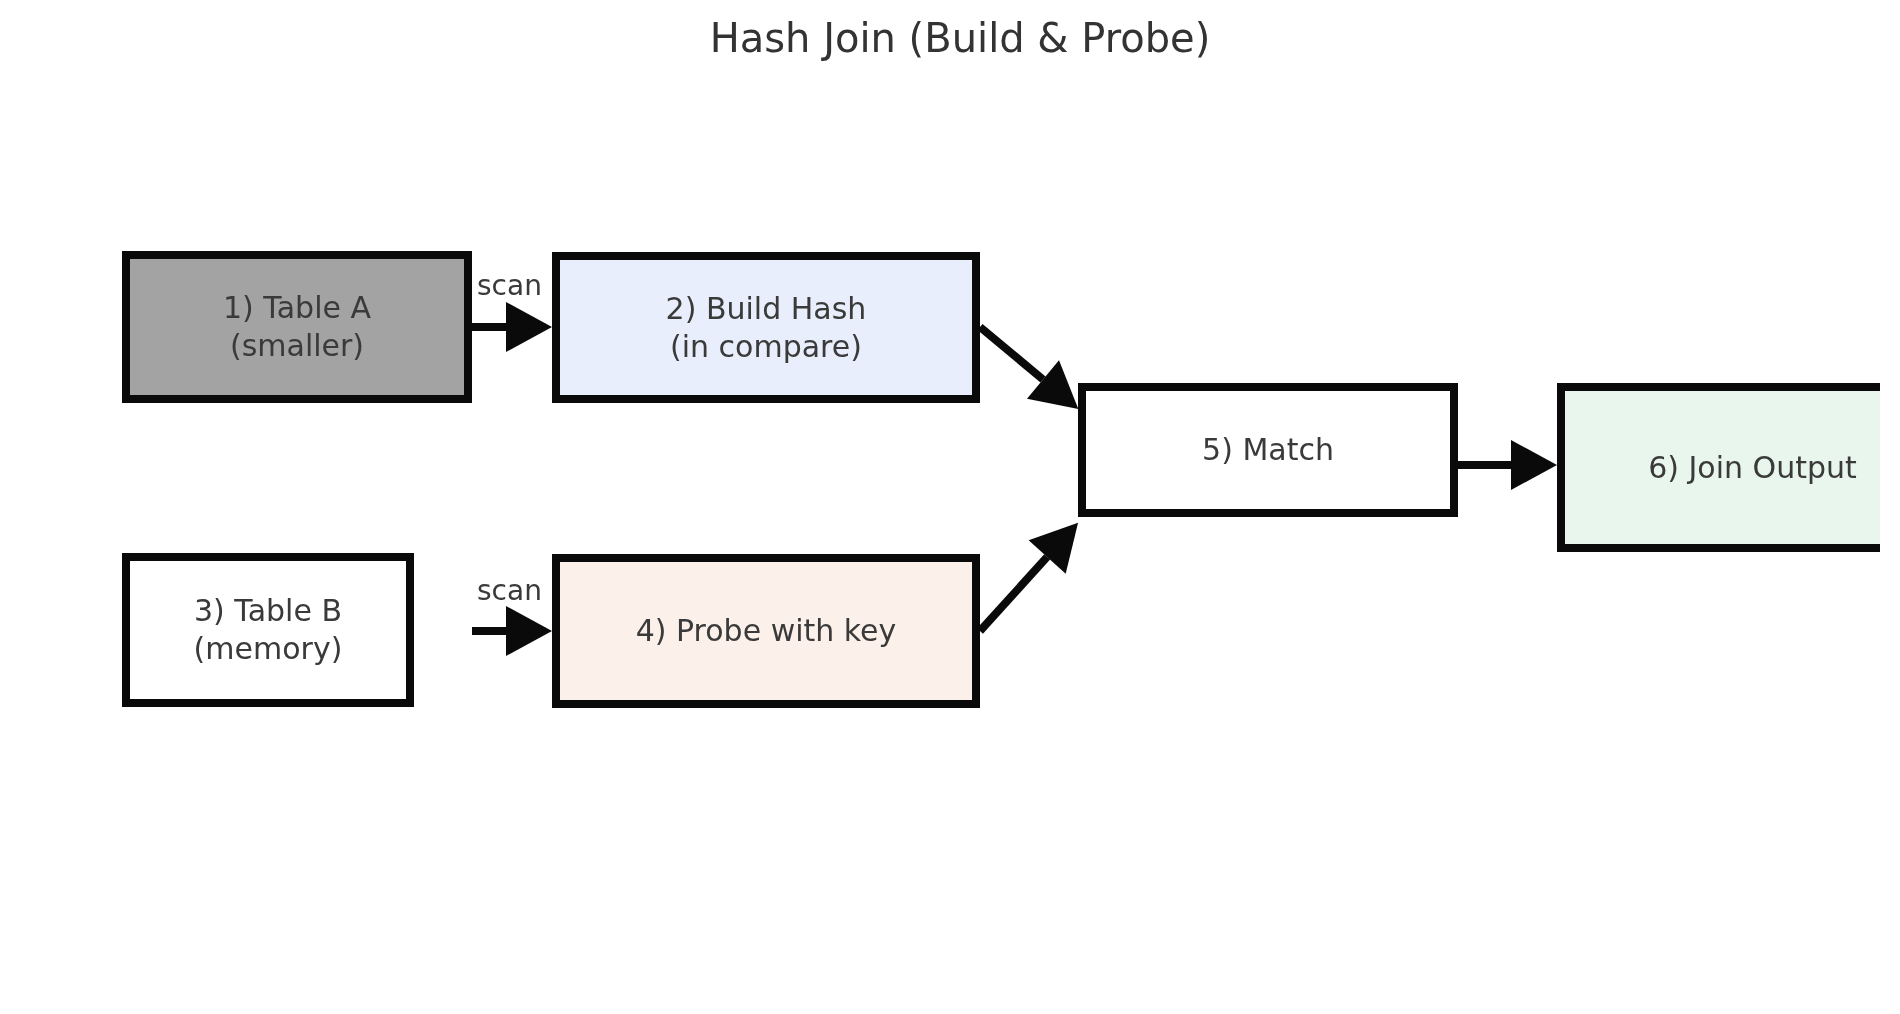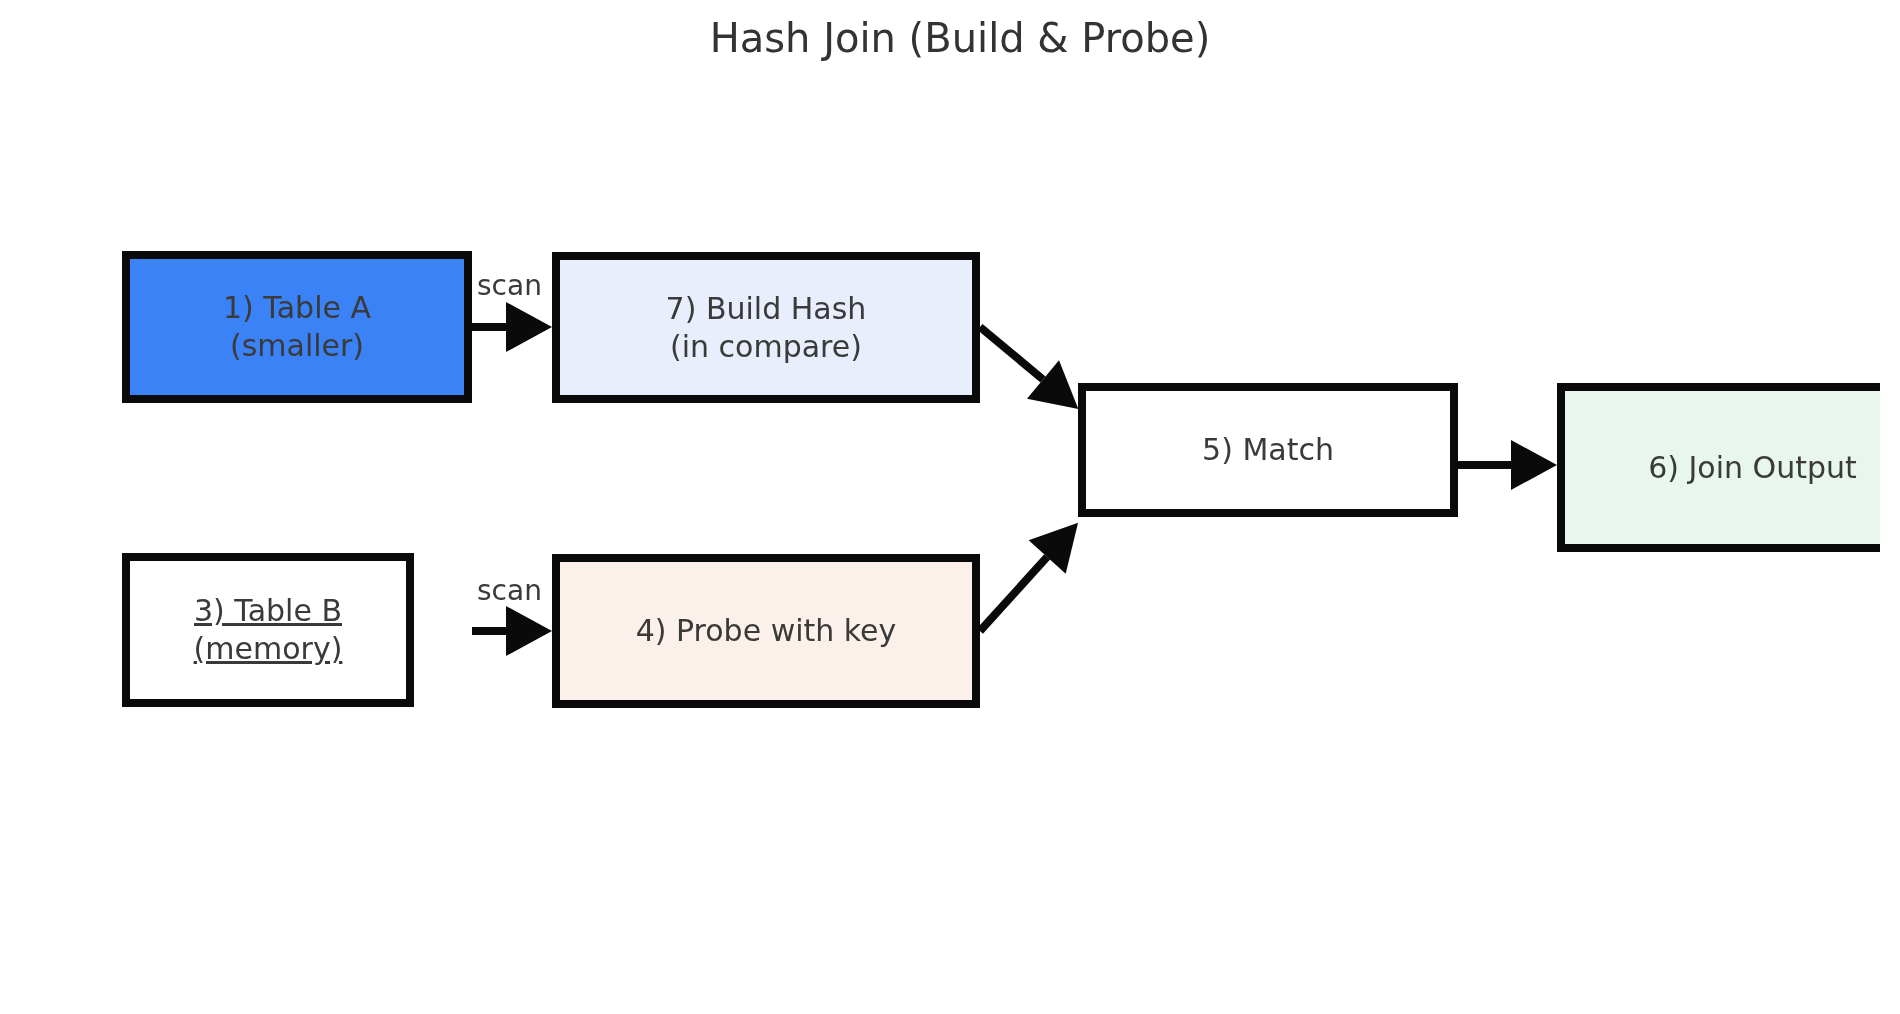--- a/index.html
+++ b/index.html
@@ -73,31 +73,31 @@
 </style>
 </head>
 <body>
 
 <div class="canvas">
 
   <div class="title">Hash Join (Build &amp; Probe)</div>
 
   <div class="plot-clip">
 
-    <div class="node" style="left: 122px; top: 251px; width: 350px; height: 152px; background: #3b82f6;">
+    <div class="node" style="left: 122px; top: 251px; width: 350px; height: 152px; background: #a3a3a3;">
       <span>1) Table A</span>
       <span>(smaller)</span>
     </div>
 
     <div class="node" style="left: 552px; top: 252px; width: 428px; height: 151px; background: rgb(232, 238, 251);">
-      <span>7) Build Hash</span>
+      <span>2) Build Hash</span>
       <span>(in compare)</span>
     </div>
 
-    <div class="node" style="left: 122px; top: 553px; width: 292px; height: 154px; background: rgb(255, 255, 255); text-decoration: underline;">
+    <div class="node" style="left: 122px; top: 553px; width: 292px; height: 154px; background: rgb(255, 255, 255);">
       <span>3) Table B</span>
       <span>(memory)</span>
     </div>
 
     <div class="node" style="left: 552px; top: 554px; width: 428px; height: 154px; background: rgb(251, 240, 234);">
       <span>4) Probe with key</span>
     </div>
 
     <div class="node" style="left: 1078px; top: 383px; width: 380px; height: 134px; background: rgb(255, 255, 255);">
       <span>5) Match</span>

